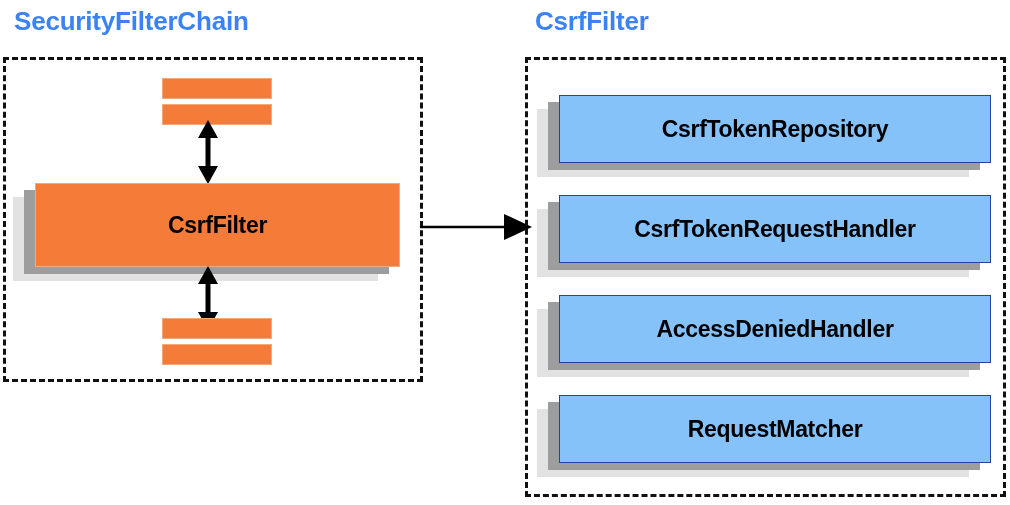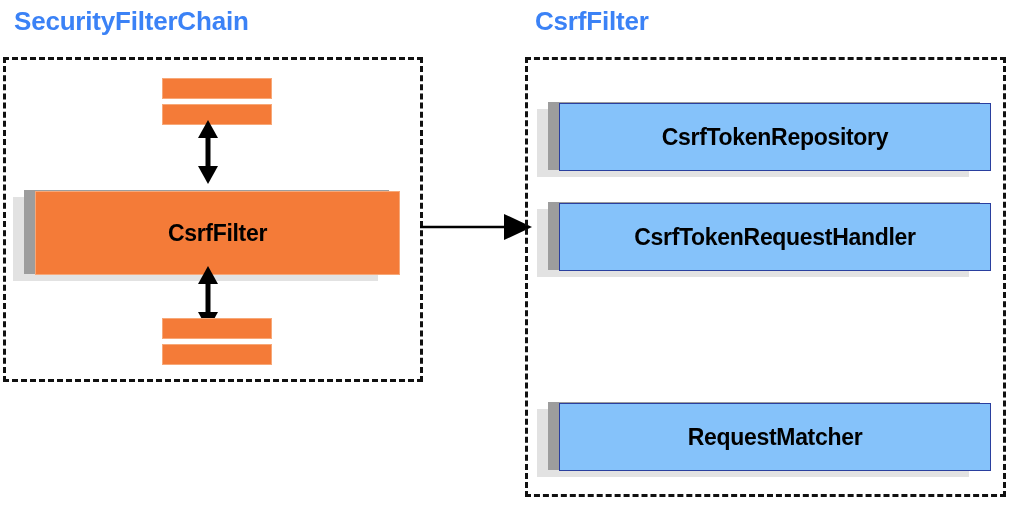--- a/index.html
+++ b/index.html
@@ -58,21 +58,21 @@
   }
   .stack .sheet-back {
     left: 0; top: 14px;
     background: #e2e2e2;
   }
   .stack .sheet-mid {
     left: 11px; top: 7px;
     background: #9d9d9d;
   }
   .stack .sheet-front {
-    left: 22px; top: 8px;
+    left: 22px; top: 0;
     display: flex;
     align-items: center;
     justify-content: center;
   }
   .stack .sheet-front .label {
     font-size: 23px;
     font-weight: bold;
     color: #000000;
     white-space: nowrap;
     letter-spacing: -0.3px;
@@ -173,20 +173,27 @@
   </div>
 
   <div class="stack blue" id="blue-1">
     <div class="sheet-back"></div>
     <div class="sheet-mid"></div>
     <div class="sheet-front">
       <span class="label">CsrfTokenRequestHandler</span>
     </div>
   </div>
 
+  <div class="stack blue" id="blue-2">
+    <div class="sheet-back"></div>
+    <div class="sheet-mid"></div>
+    <div class="sheet-front">
+      <span class="label">AccessDeniedHandler</span>
+    </div>
+  </div>
 
   <div class="stack blue" id="blue-3">
     <div class="sheet-back"></div>
     <div class="sheet-mid"></div>
     <div class="sheet-front">
       <span class="label">RequestMatcher</span>
     </div>
   </div>
 
 </div>

